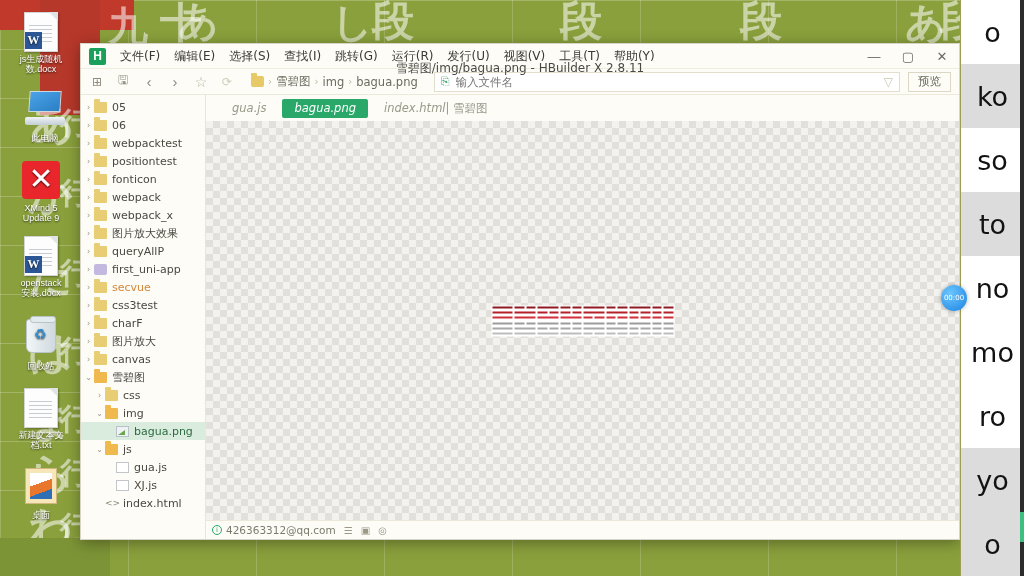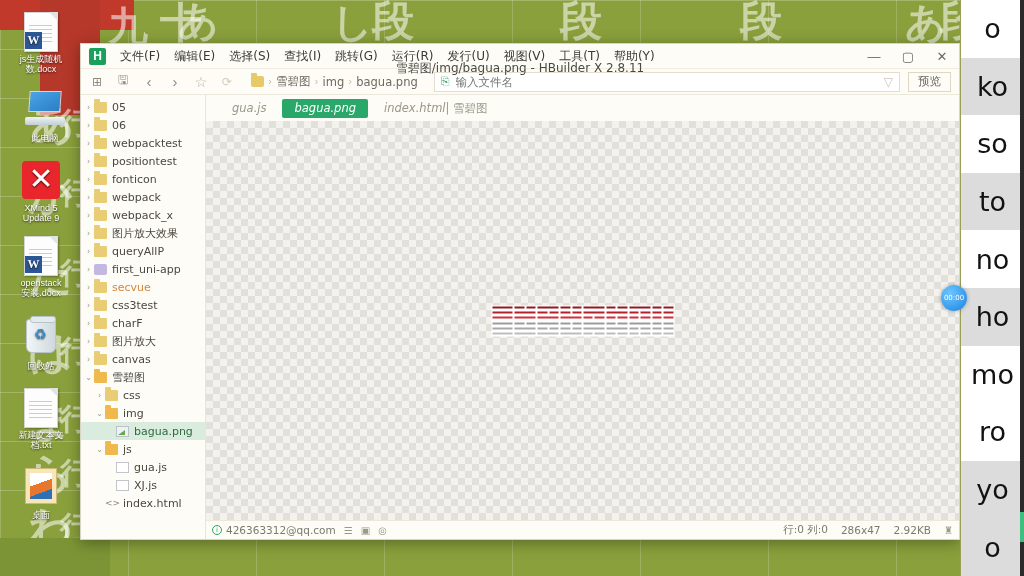--- a/index.html
+++ b/index.html
@@ -803,38 +803,31 @@
 
         </div>
         <div class="statusbar">
           <div class="sb-user">
             <span class="sb-dot">i</span>
             <span>426363312@qq.com</span>
           </div>
           <span class="sb-ic">☰</span>
           <span class="sb-ic">▣</span>
           <span class="sb-ic">◎</span>
-          <div class="sb-right">
-            <span>行:0 列:0</span>
-            <span>286x47</span>
-            <span>2.92KB</span>
-            <span class="sb-ic">♜</span>
-          </div>
         </div>
       </div>
     </div>
   </div>
 
   <div id="romaji">
       <div class="rj">o</div>
       <div class="rj alt">ko</div>
       <div class="rj">so</div>
       <div class="rj alt">to</div>
       <div class="rj">no</div>
-      <div class="rj alt">ho</div>
       <div class="rj">mo</div>
       <div class="rj">ro</div>
       <div class="rj alt">yo</div>
       <div class="rj alt">o</div>
     </div>
   <div class="badge-timer">00:00</div>
   <div id="romaji-scroll">
     <div id="romaji-thumb"></div>
   </div>
 </div>

